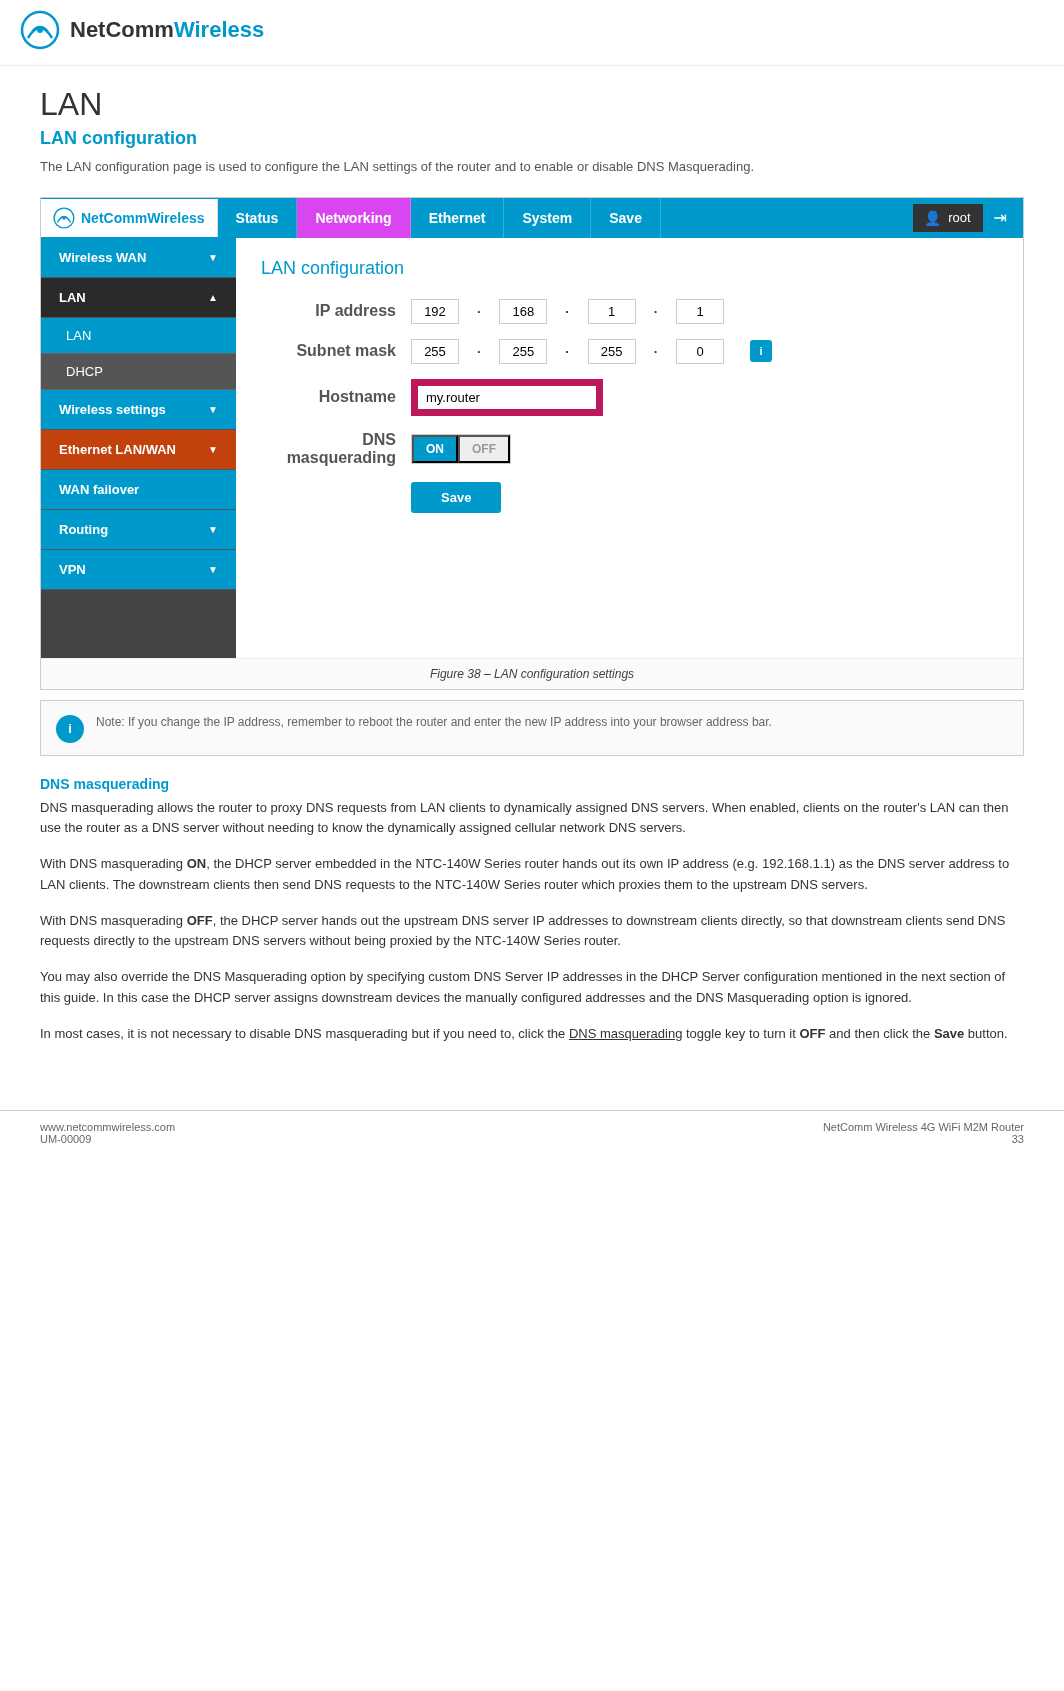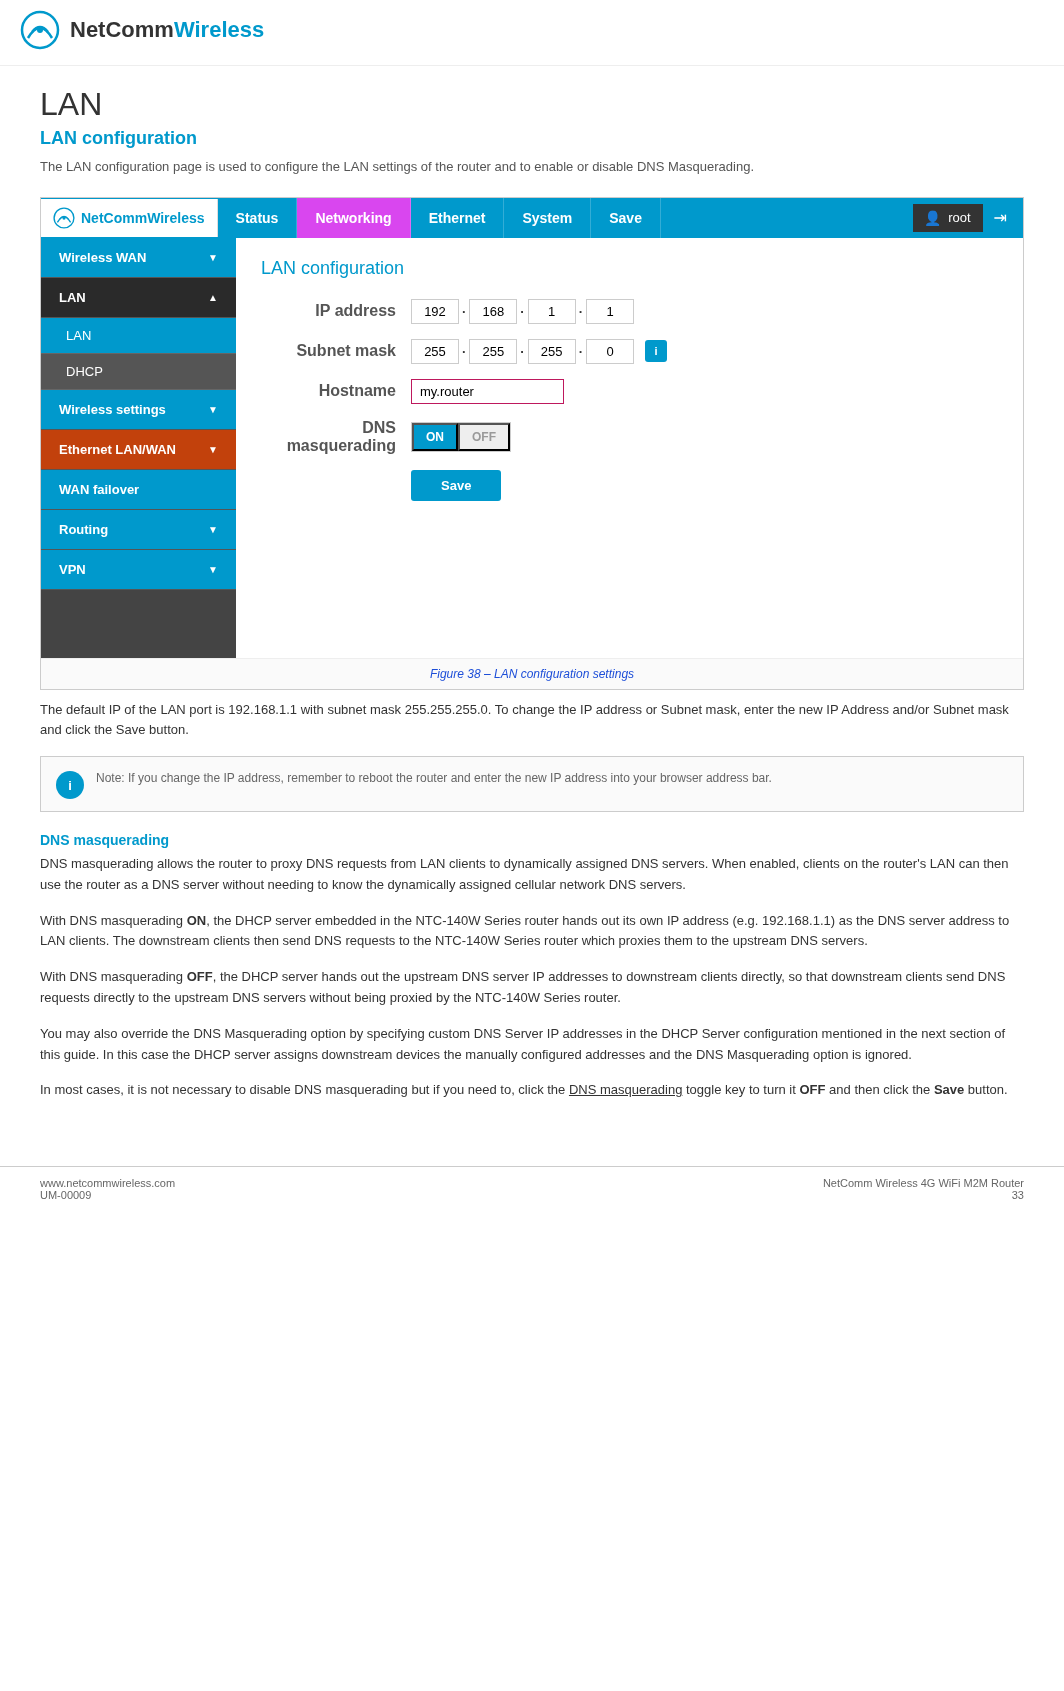--- a/index.html
+++ b/index.html
@@ -44,37 +44,37 @@
     .sidebar-sub-item.active { background: #0099cc; }
     .sidebar-chevron { font-size: 10px; }
     
     
     .router-main { flex: 1; background: #fff; padding: 20px 25px; }
     .config-title { color: #0099cc; font-size: 18px; margin-bottom: 20px; }
     
     
     .form-row { display: flex; align-items: center; margin-bottom: 15px; }
     .form-label { width: 150px; text-align: right; padding-right: 15px; font-size: 16px; color: #555; font-weight: bold; }
-    .form-fields { display: flex; align-items: center; gap: 3px; }
+    .form-fields { display: flex; align-items: center; gap: 18px; }
     .ip-input { width: 48px; padding: 4px 6px; border: 1px solid #ccc; font-size: 13px; text-align: center; background: #fff; }
     .ip-dot { font-weight: bold; color: #333; font-size: 13px; }
-    .hostname-input { padding: 4px 8px; border: 1px solid #be185d; font-size: 13px; width: 153px; background: #fff; }
+    .hostname-input { padding: 4px 8px; border: 7px solid #be185d; font-size: 13px; width: 192px; background: #fff; }
     .info-icon { width: 22px; height: 22px; background: #0099cc; color: #fff; border-radius: 3px; display: inline-flex; align-items: center; justify-content: center; font-size: 11px; font-weight: bold; margin-left: 8px; cursor: pointer; }
     
     
     .toggle-group { display: flex; border: 1px solid #ccc; overflow: hidden; }
     .toggle-btn { padding: 5px 12px; font-size: 12px; font-weight: bold; cursor: pointer; }
     .toggle-btn.on { background: #0099cc; color: #fff; }
     .toggle-btn.off { background: #eee; color: #999; }
     
     
     .save-btn { background: #0099cc; color: #fff; border: none; padding: 8px 30px; font-size: 13px; font-weight: bold; cursor: pointer; border-radius: 3px; margin-left: 150px; }
     
     
-    .fig-caption { text-align: center; font-size: 12px; color: #1d4ed8; font-style: italic; padding: 8px; background: #fafafa; border-top: 1px solid #eee; }
+    .fig-caption { text-align: center; font-size: 12px; color: #404040; font-style: italic; padding: 8px; background: #fafafa; border-top: 1px solid #eee; }
     
     
     .body-text { font-size: 13px; color: #333; line-height: 1.6; margin-bottom: 15px; }
     .body-text b, .body-text strong { font-weight: bold; }
     
     
     .note-box { display: flex; gap: 12px; border: 1px solid #ccc; padding: 12px 15px; margin-bottom: 20px; background: #fafafa; align-items: flex-start; }
     .note-icon { width: 28px; height: 28px; background: #0099cc; color: #fff; border-radius: 50%; display: flex; align-items: center; justify-content: center; font-size: 13px; font-weight: bold; flex-shrink: 0; margin-top: 2px; }
     .note-text { font-size: 12px; color: #666; line-height: 1.5; }
     
@@ -224,23 +224,20 @@
         <div class="form-row">
           <button class="save-btn">Save</button>
         </div>
       </div>
 
     </div>
 
     <div class="fig-caption">Figure 38 – LAN configuration settings</div>
   </div>
 
-  <p class="body-text">
-    <span>The default IP of the LAN port is 192.168.1.1 with subnet mask 255.255.255.0. To change the IP address or Subnet mask, enter the new IP Address and/or Subnet mask and click the Save button.</span>
-  </p>
 
   <div class="note-box">
     <div class="note-icon">i</div>
     <p class="note-text">Note: If you change the IP address, remember to reboot the router and enter the new IP address into your browser address bar.</p>
   </div>
 
   <div>
     <div class="sub-section-title">DNS masquerading</div>
     <p class="body-text">DNS masquerading allows the router to proxy DNS requests from LAN clients to dynamically assigned DNS servers. When enabled, clients on the router's LAN can then use the router as a DNS server without needing to know the dynamically assigned cellular network DNS servers.</p>
     <p class="body-text">

